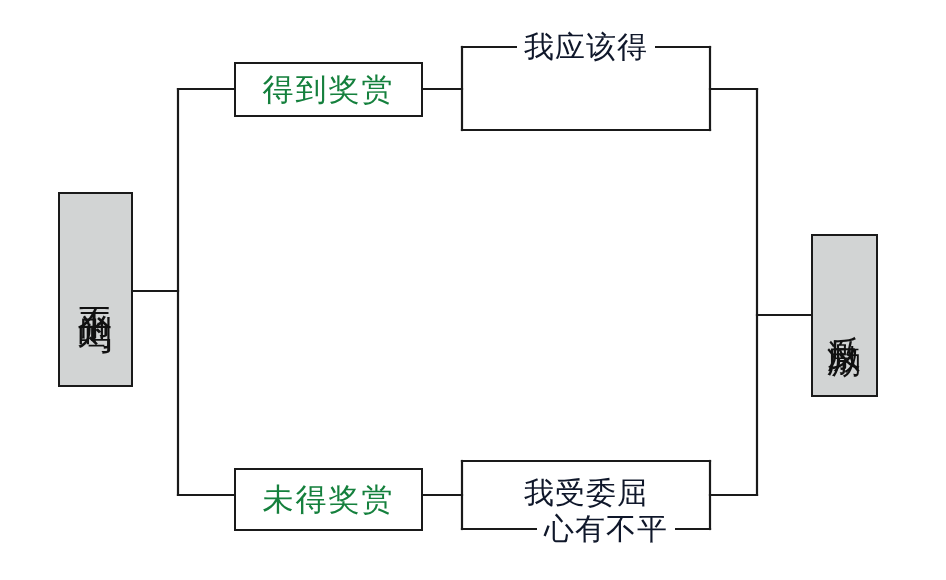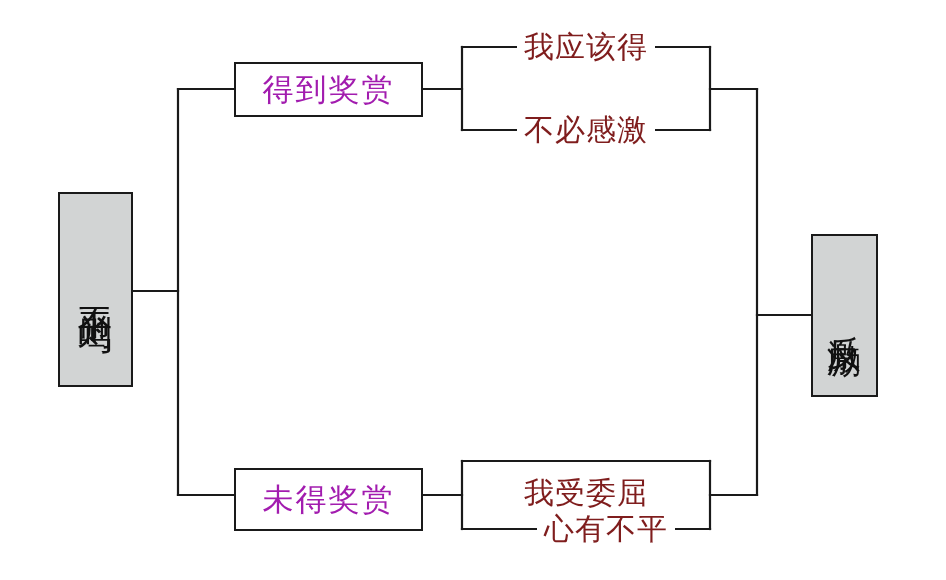--- a/index.html
+++ b/index.html
@@ -50,30 +50,30 @@
     text-orientation: upright;
     letter-spacing: 5px;
     font-size: 34px;
     line-height: 1;
     color: #111111;
     white-space: nowrap;
   }
   .node-label-horizontal {
     font-size: 31px;
     letter-spacing: 2px;
-    color: #a21caf;
+    color: #15803d;
     white-space: nowrap;
   }
   .edge-label {
     position: absolute;
     background: #ffffff;
     padding: 0 7px;
     font-size: 30px;
     letter-spacing: 1px;
-    color: #7f1d1d;
+    color: #0f172a;
     white-space: nowrap;
     transform: translate(-50%, -50%);
     line-height: 1.05;
   }
 </style>
 </head>
 <body>
 
 <div id="diagram-root">
 
@@ -112,17 +112,16 @@
 
   <div class="node-box process" style="left:234px; top:468px; width:189px; height:63px;">
     <span class="node-label-horizontal">未得奖赏</span>
   </div>
 
   <div class="node-box terminal" style="left:811px; top:234px; width:67px; height:163px;">
     <span class="node-label-vertical">反激励</span>
   </div>
 
   <div class="edge-label" style="left:586px; top:47px;">我应该得</div>
-  <div class="edge-label" style="left:586px; top:130px;">不必感激</div>
   <div class="edge-label" style="left:586px; top:461px;margin-top:32px;">我受委屈</div>
   <div class="edge-label" style="left:586px; top:529px;margin-left:20px;">心有不平</div>
 
 </div>
 
 </body></html>

